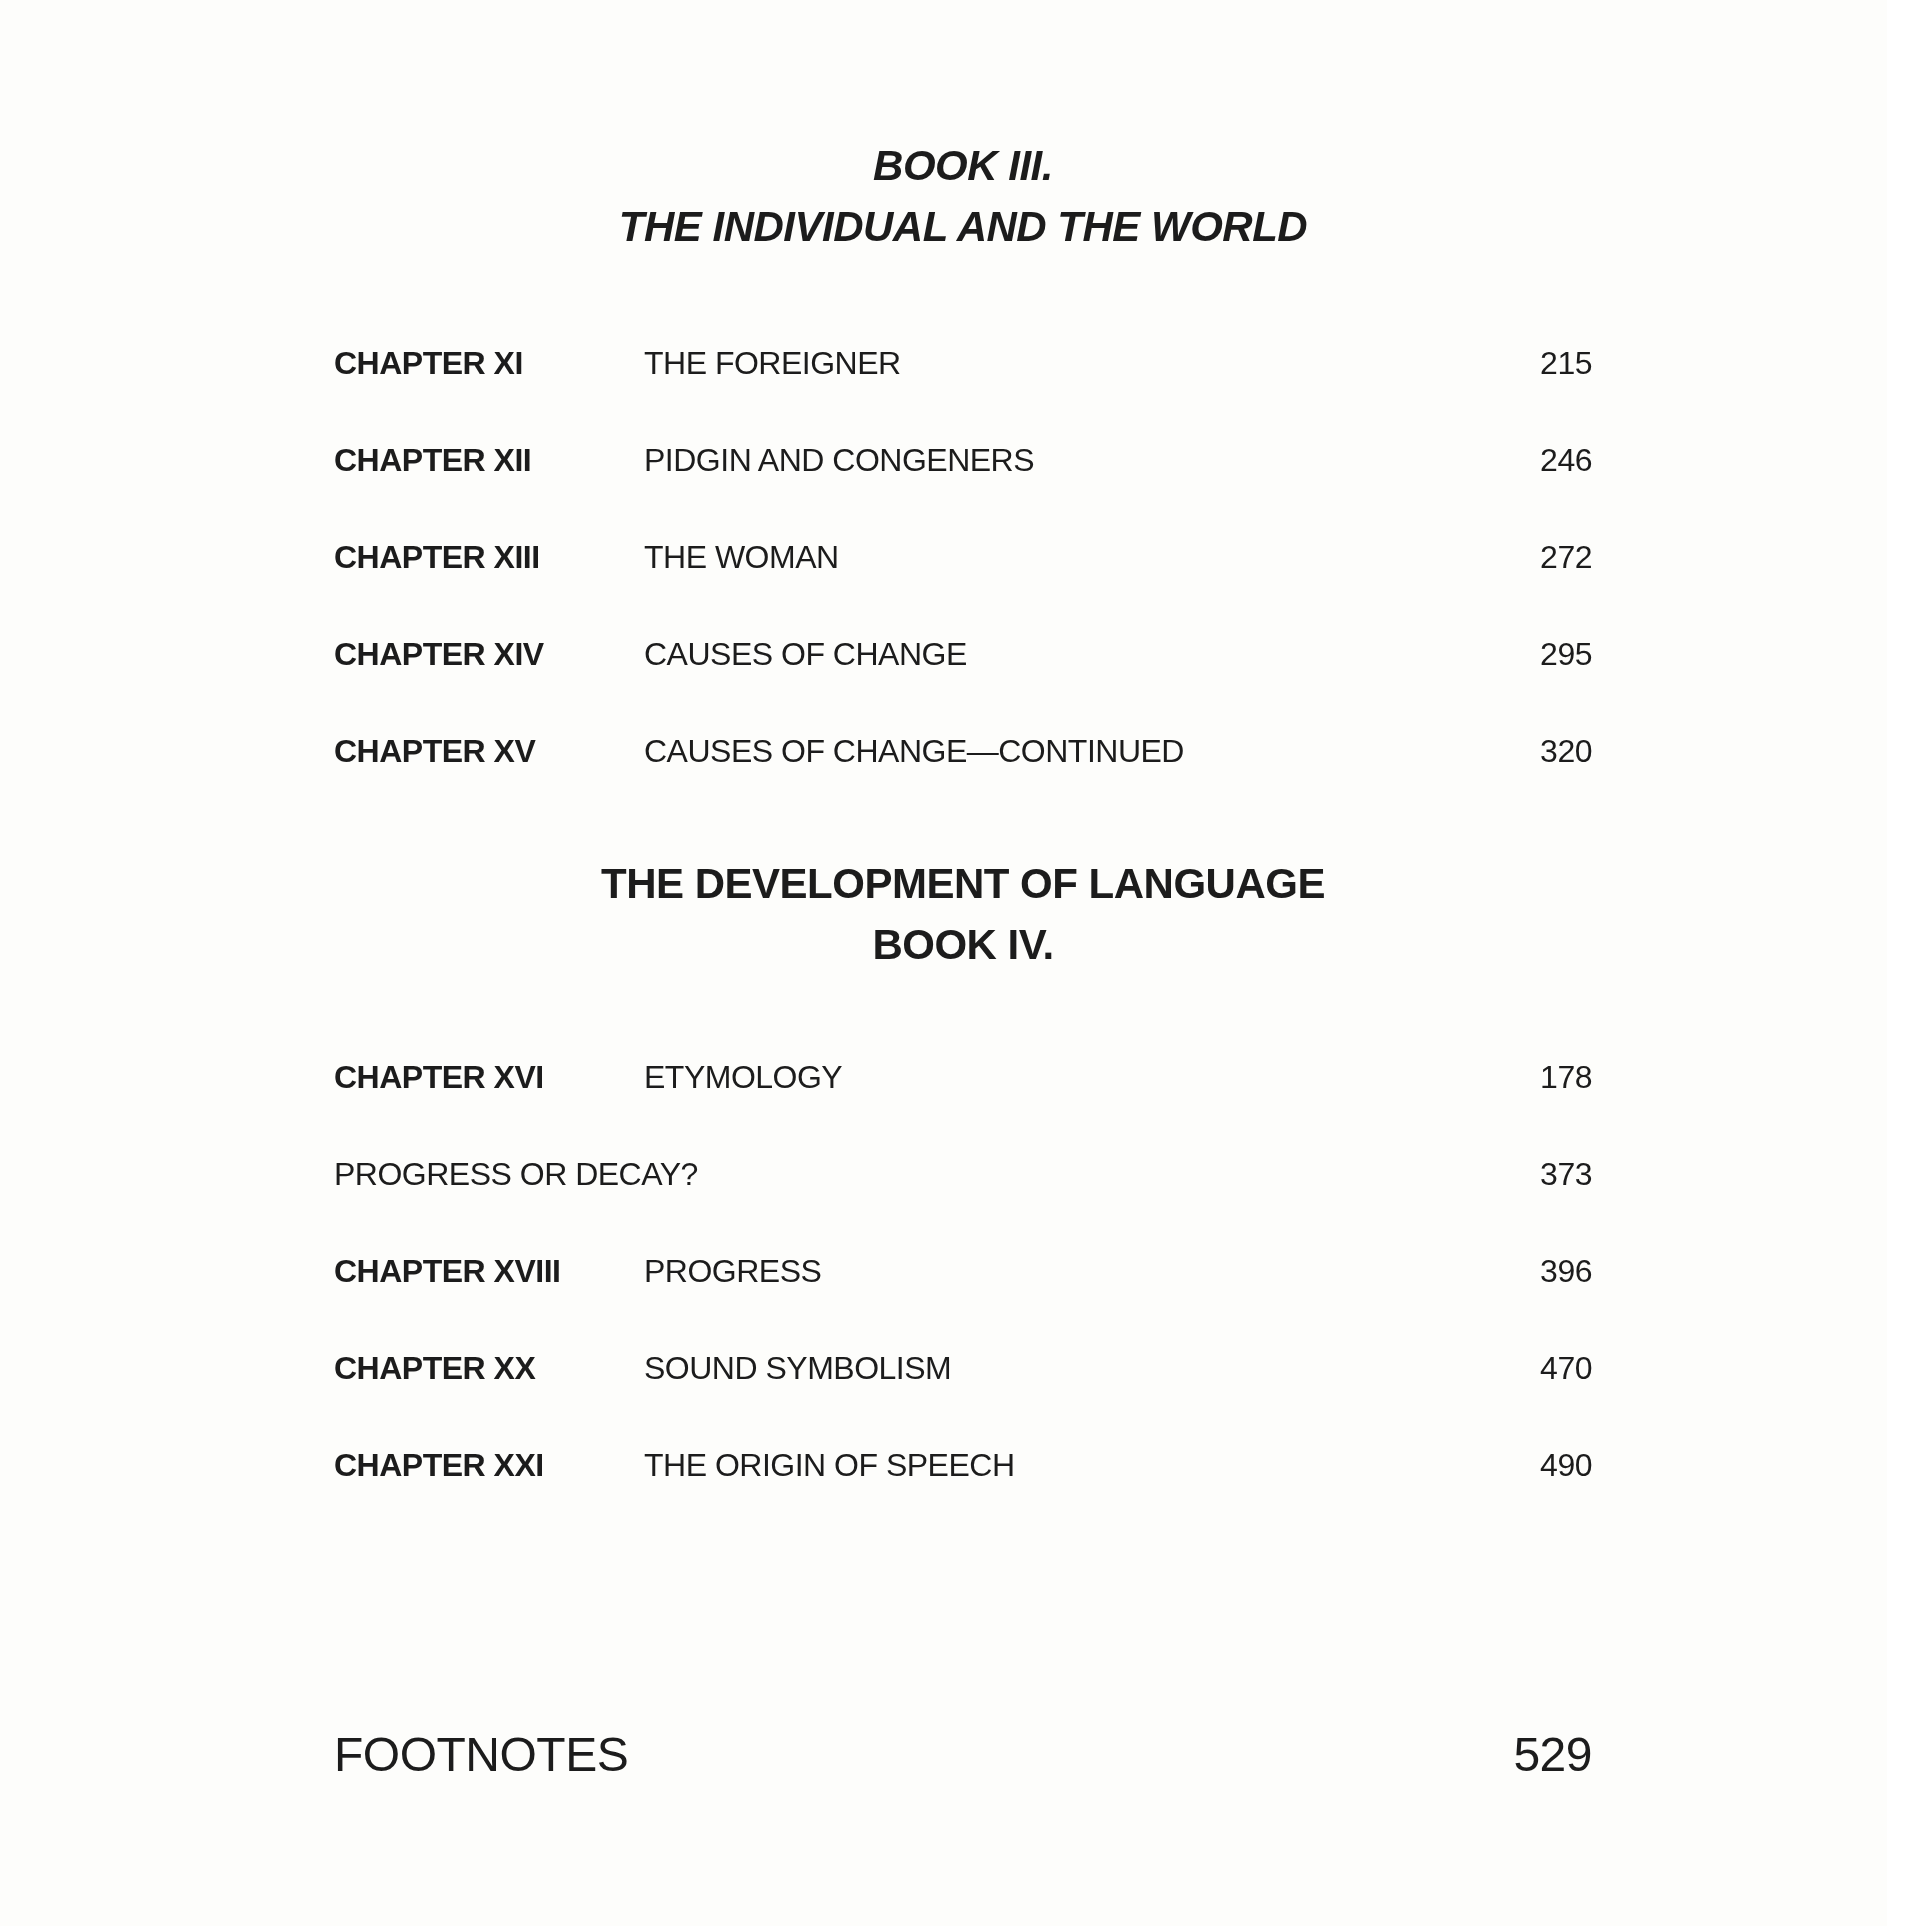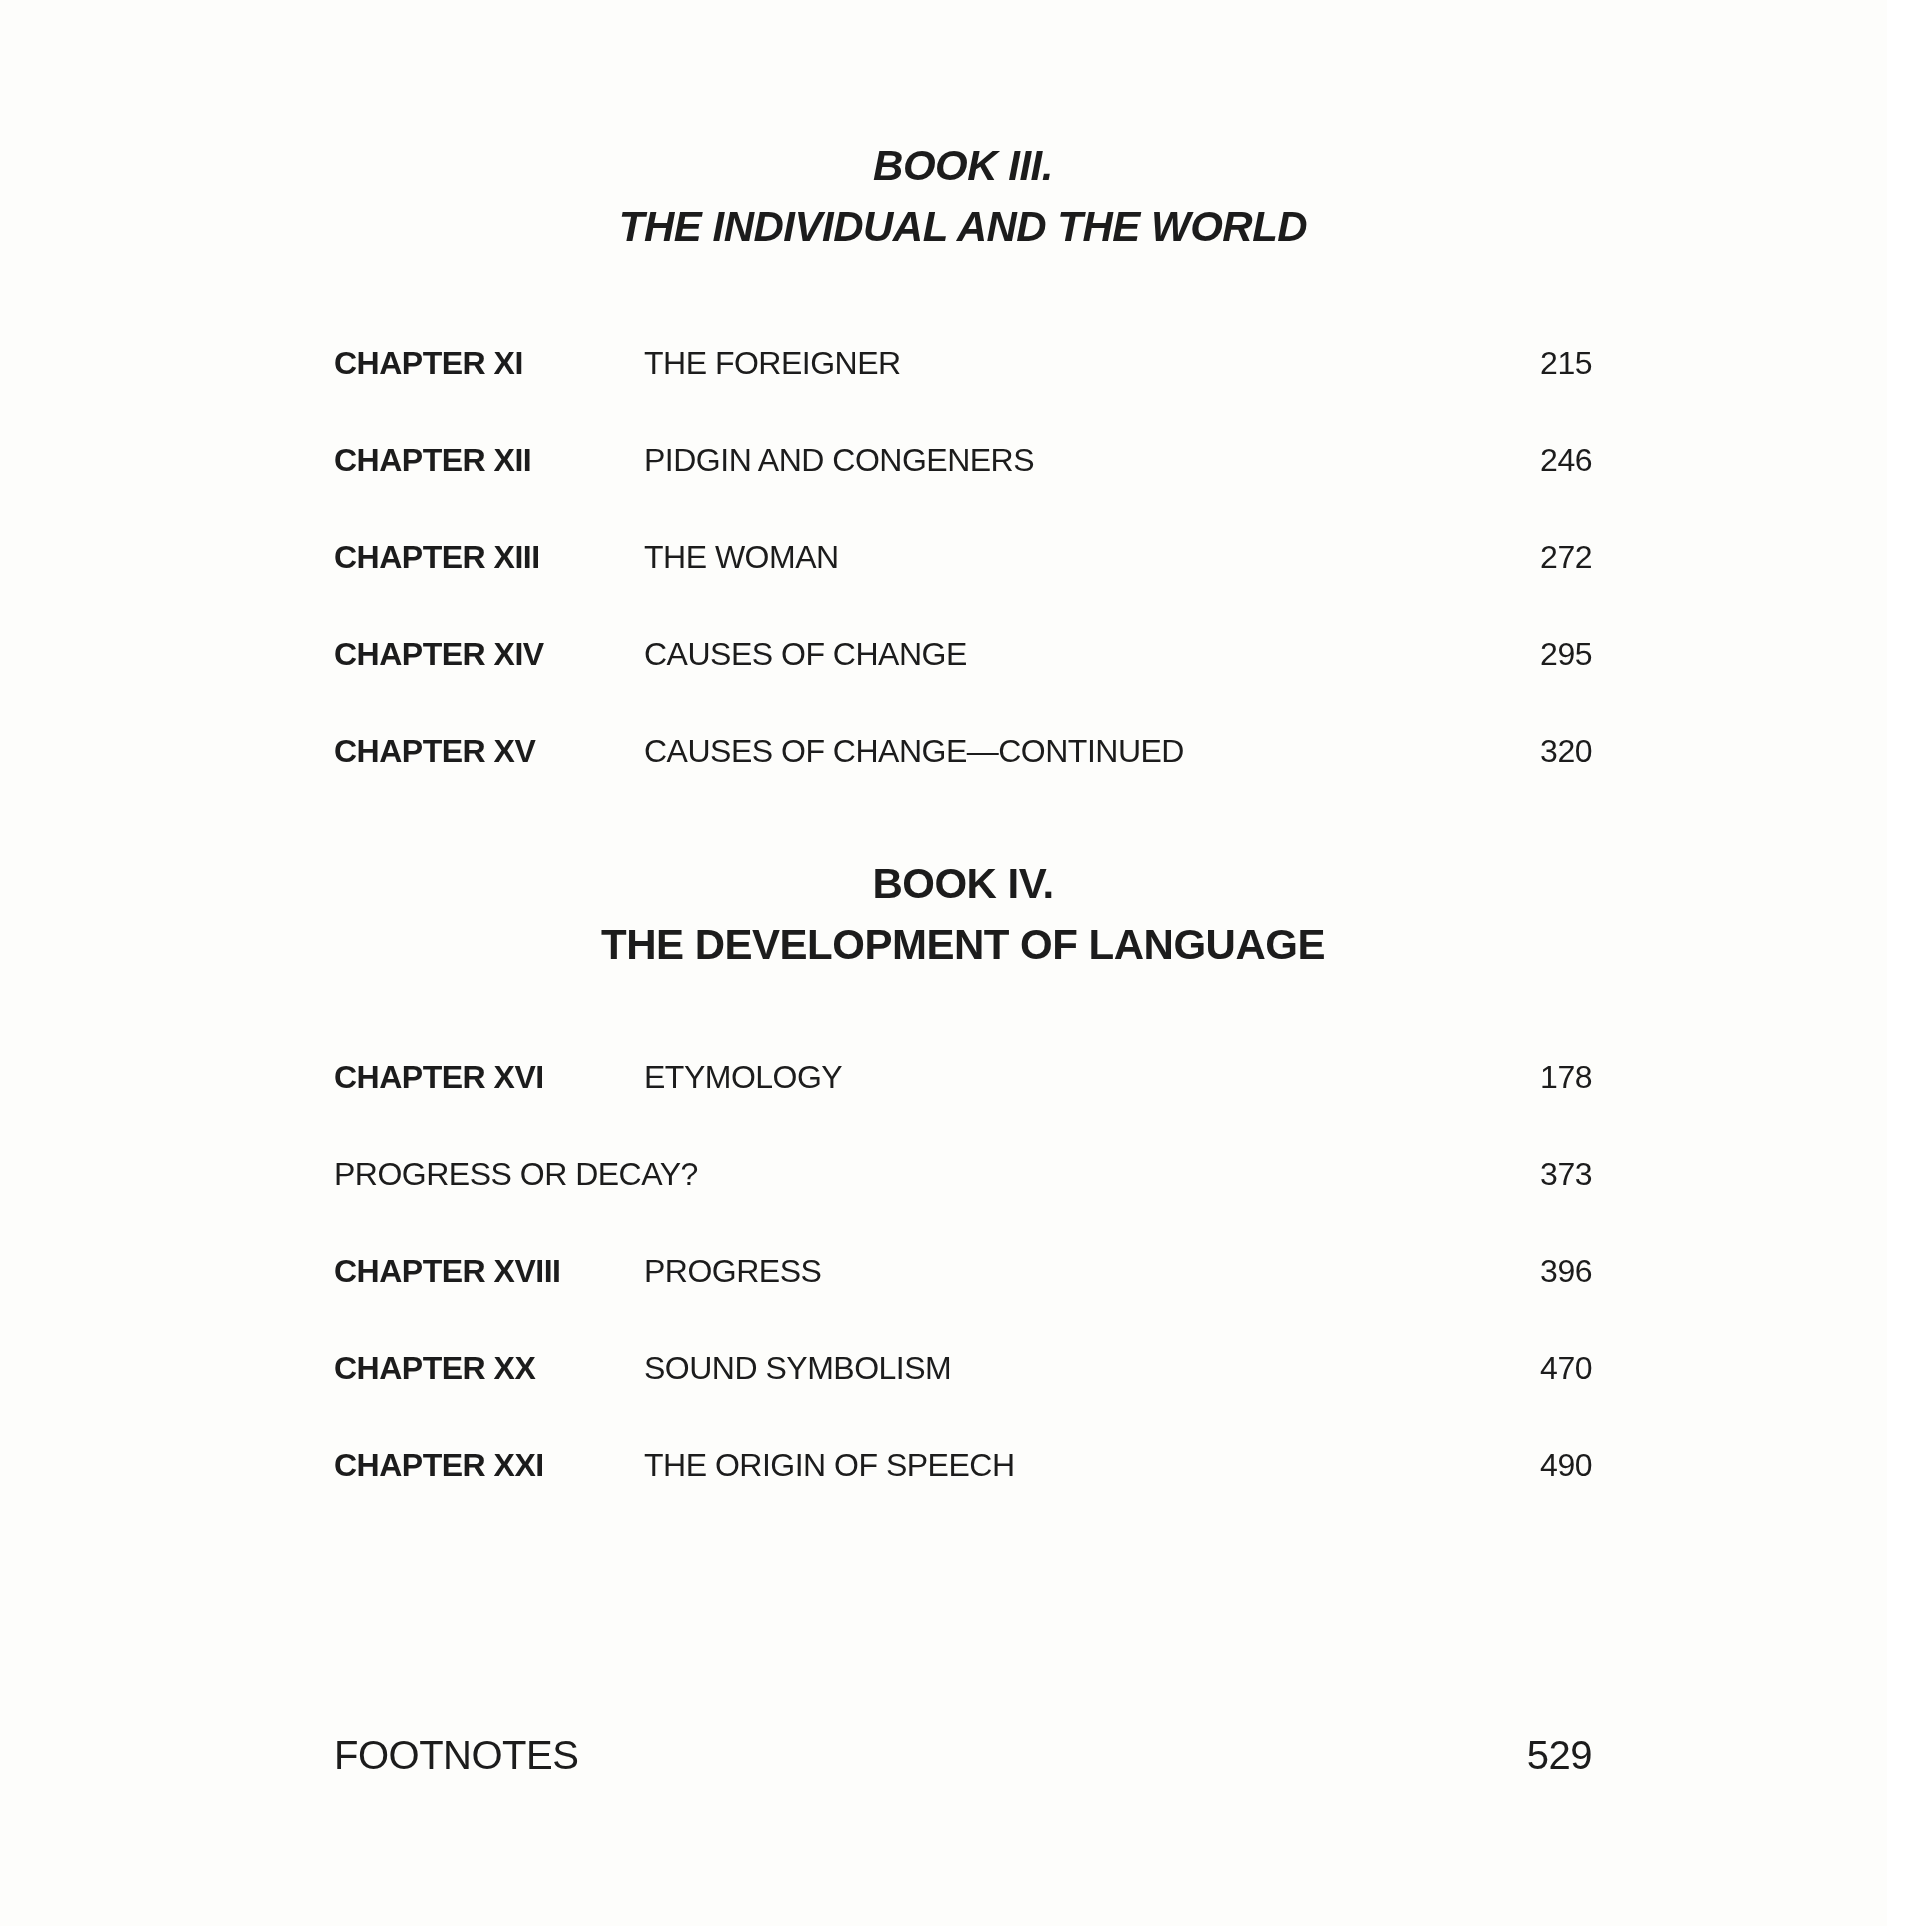--- a/index.html
+++ b/index.html
@@ -66,21 +66,21 @@
   .row .pagenum {
     text-align: right;
   }
   #footer-row {
     position: absolute;
     left: 0;
     right: 0;
     top: 1731px;
     display: flex;
     align-items: baseline;
-    font-size: 40px;
+    font-size: 48px;
     line-height: 48px;
     letter-spacing: -0.5px;
     white-space: nowrap;
   }
   #footer-row .label { flex: 1; }
 </style>
 </head>
 <body>
 
 <div class="page">
@@ -113,22 +113,22 @@
         <span class="pagenum">295</span>
       </div>
       <div class="row">
         <span class="label">CHAPTER XV</span>
         <span class="title">CAUSES OF CHANGE—CONTINUED</span>
         <span class="pagenum">320</span>
       </div>
     </div>
 
     <div class="book-header" id="book4-header">
+      <div>THE DEVELOPMENT OF LANGUAGE</div>
       <div>BOOK IV.</div>
-      <div>THE DEVELOPMENT OF LANGUAGE</div>
     </div>
 
     <div class="rows" id="book4-rows">
       <div class="row">
         <span class="label">CHAPTER XVI</span>
         <span class="title">ETYMOLOGY</span>
         <span class="pagenum">178</span>
       </div>
       <div class="row">
         <span class="title">PROGRESS OR DECAY?</span>

